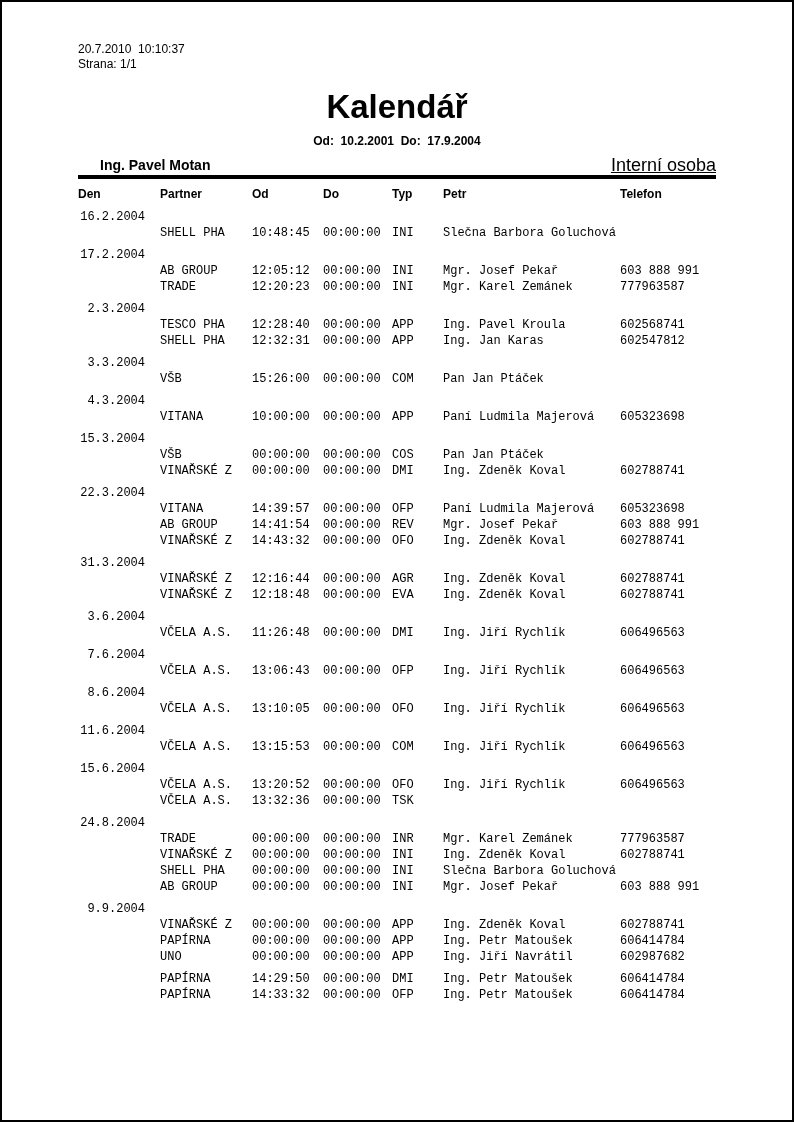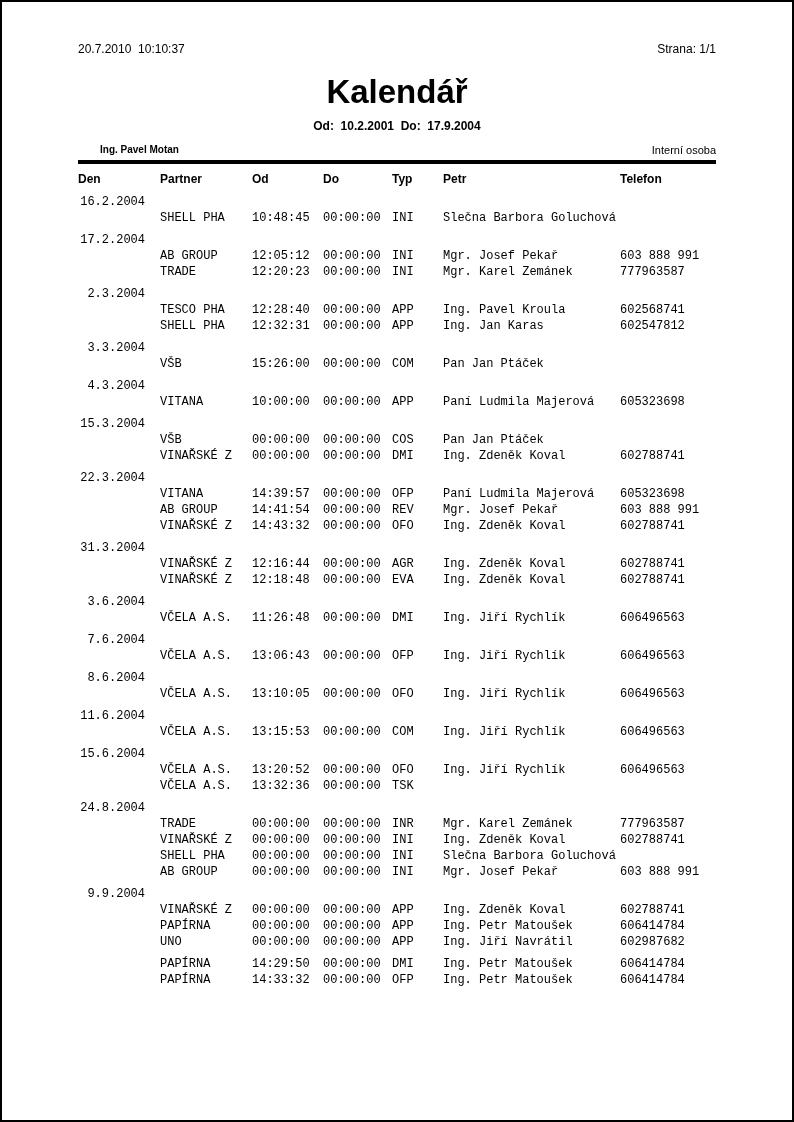--- a/index.html
+++ b/index.html
@@ -16,20 +16,21 @@
   }
   .content { margin: 0 76px; }
   .pre { white-space: pre; }
 
   .topbar {
     display: flex;
     justify-content: space-between;
     padding-top: 40px;
     font-size: 12px;
     line-height: 15px;
+    flex-direction: column;
   }
 
   .title {
     margin: 18px 0 0 0;
     text-align: center;
     font-size: 33px;
     line-height: 34px;
     font-weight: bold;
     letter-spacing: 0px;
   }
@@ -41,22 +42,22 @@
     line-height: 17px;
     font-weight: bold;
   }
 
   .person-row {
     margin-top: 7px;
     display: flex;
     justify-content: space-between;
     align-items: flex-end;
   }
-  .person-name { font-size: 10px; font-weight: bold; line-height: 16px; padding-left: 22px; }
-  .person-type { font-size: 11px; line-height: 15px; }
+  .person-name { font-size: 14px; font-weight: bold; line-height: 16px; padding-left: 22px; }
+  .person-type { font-size: 18px; line-height: 15px; text-decoration: underline; }
 
   .rule {
     margin-top: 2px;
     height: 4px;
     background: #000000;
   }
 
   .grid-row {
     display: grid;
     grid-template-columns: 82px 92px 71px 69px 51px 177px 96px;

